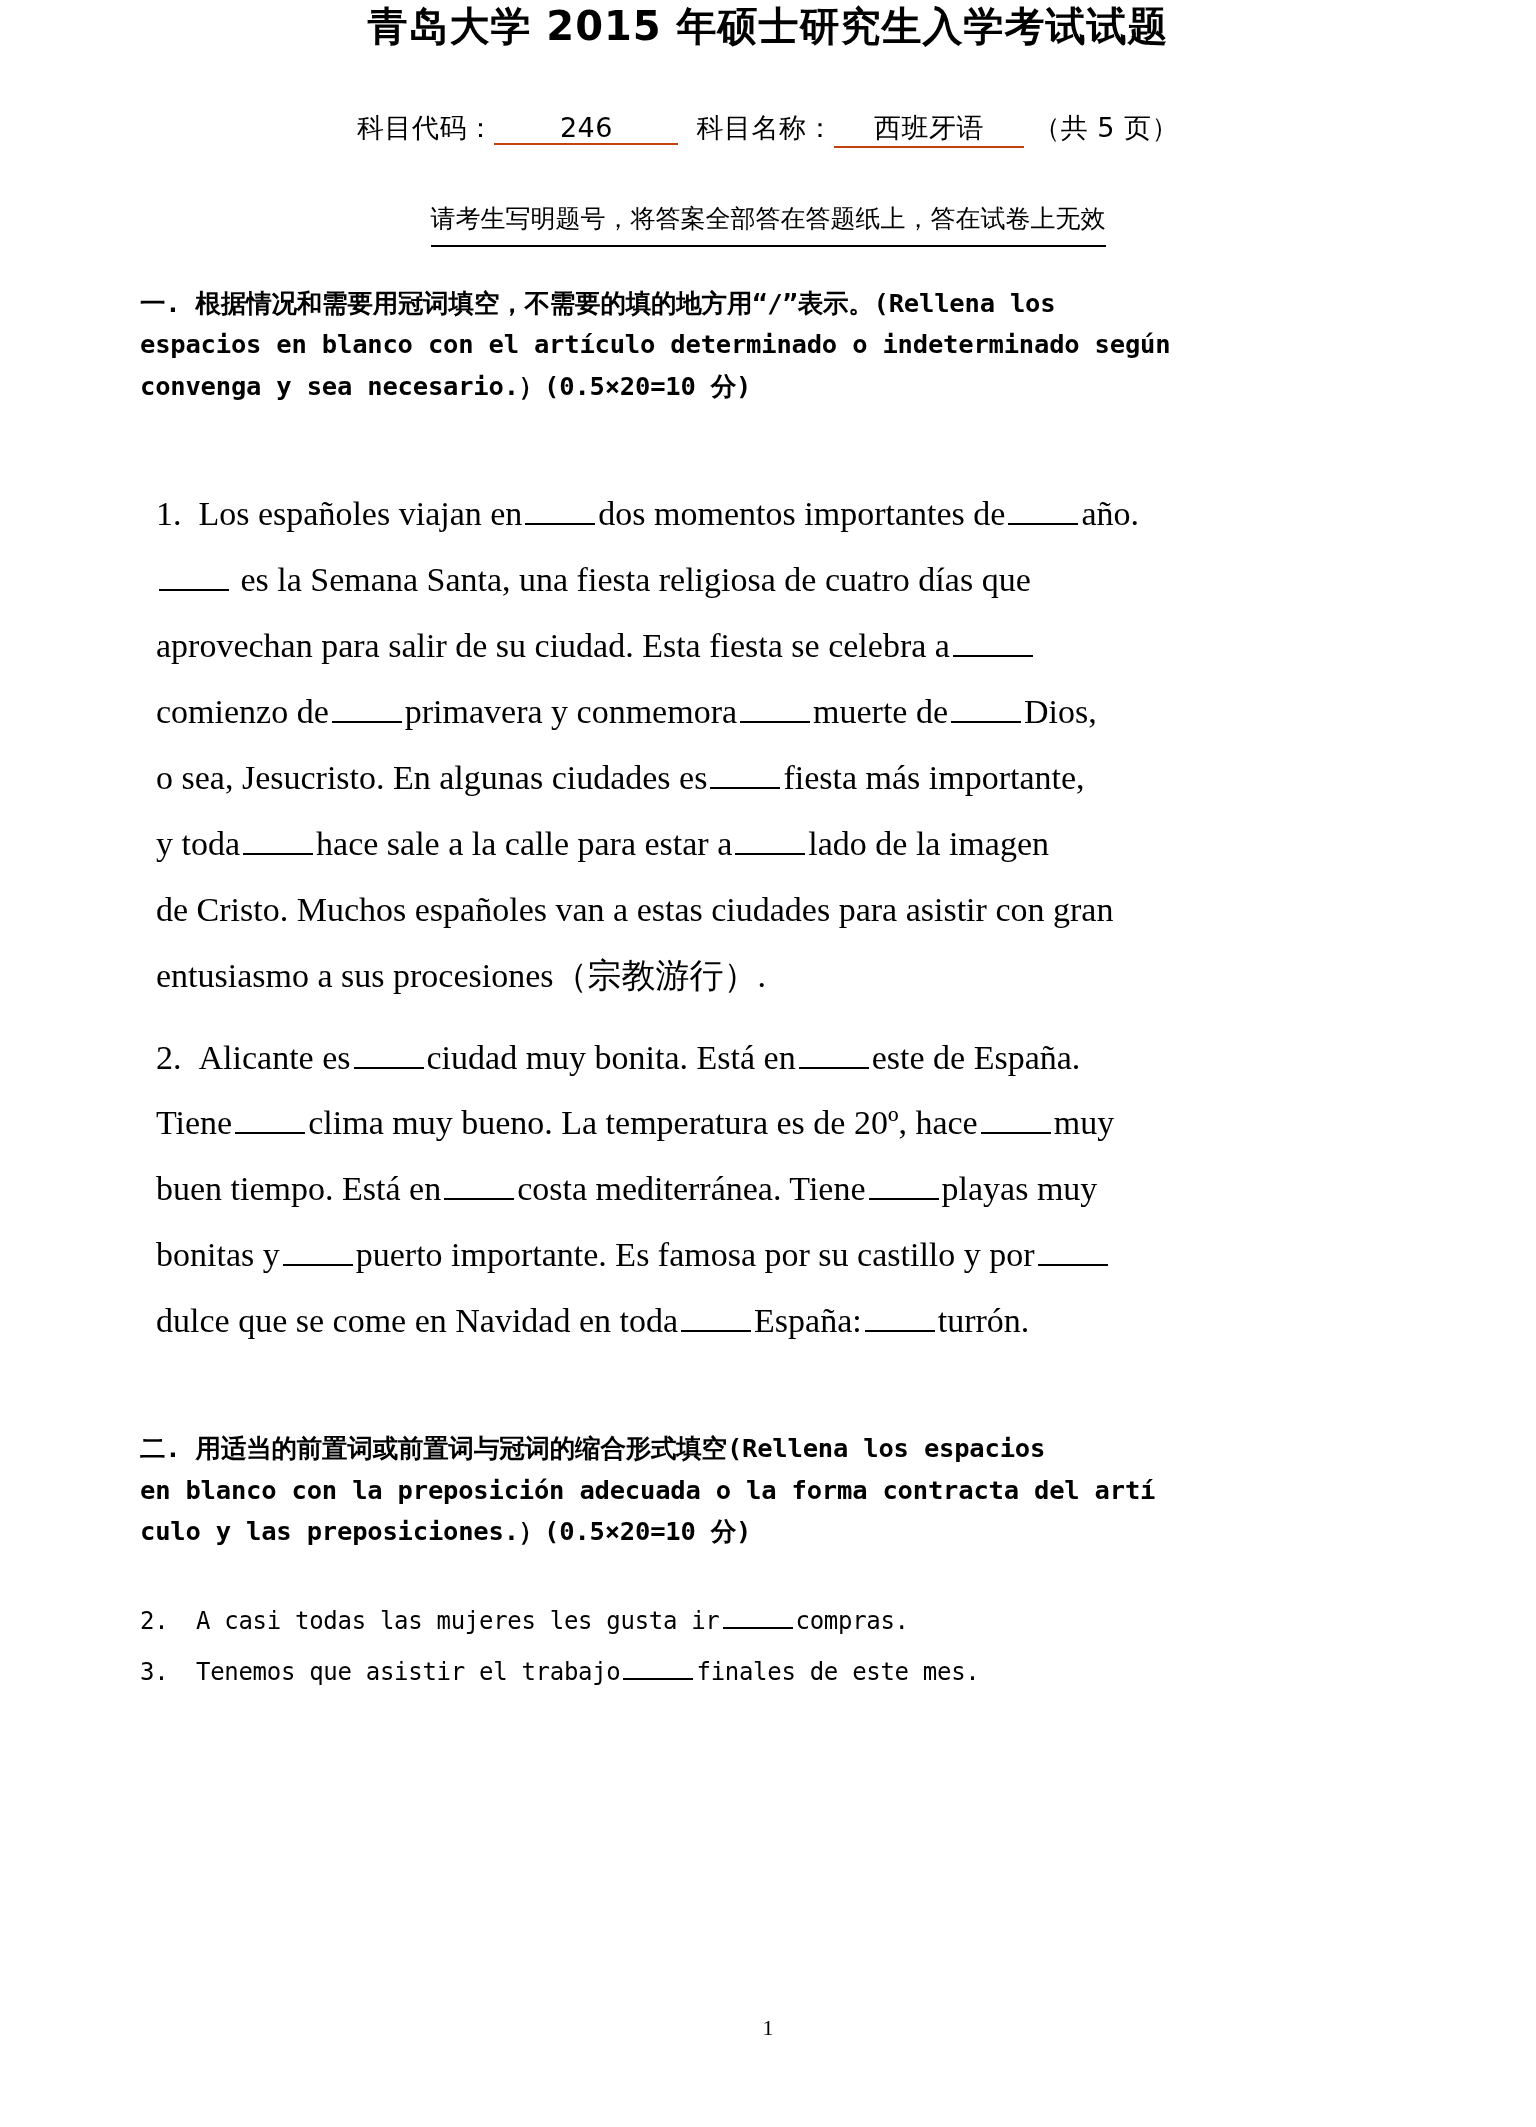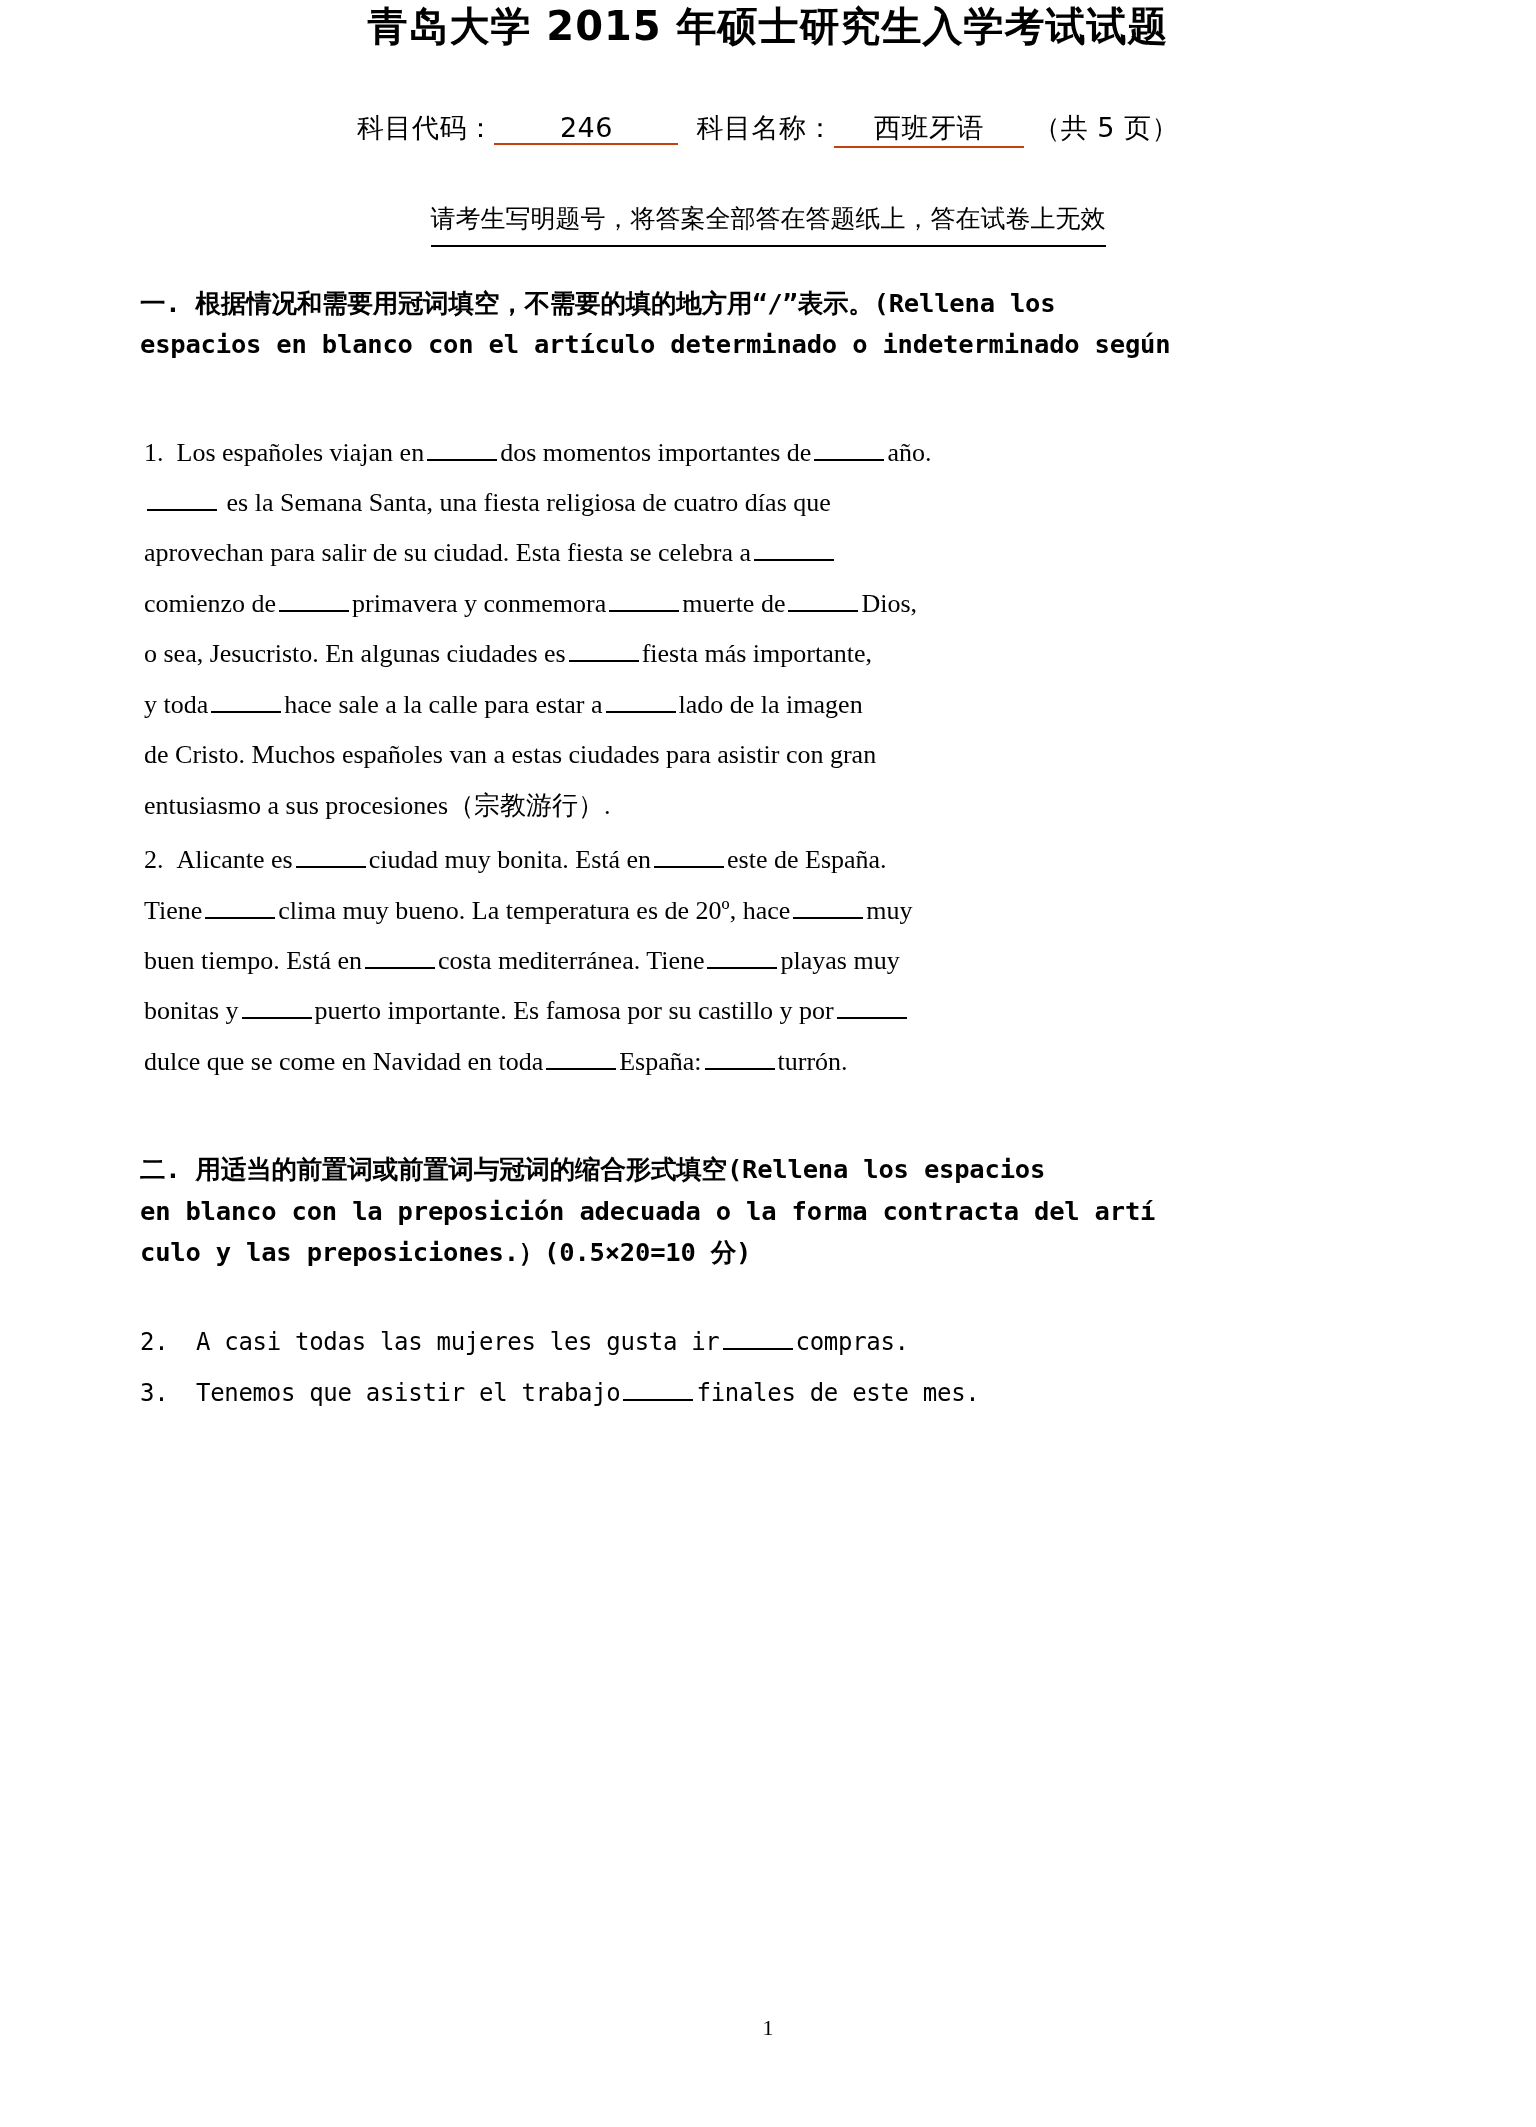--- a/index.html
+++ b/index.html
@@ -78,23 +78,23 @@
     line-height: 1.62;
     margin: 0;
     text-align: justify;
     letter-spacing: -0.2px;
   }
   .section-heading .ln { display: block; white-space: nowrap; }
 
   
   .exercise {
     font-family: "Liberation Serif", "DejaVu Serif", serif;
-    font-size: 26px;
+    font-size: 34px;
     line-height: 1.94;
-    margin: 4px;
+    margin: 16px;
     text-align: justify;
   }
   .para-line {
     display: block;
     white-space: nowrap;
   }
   .blank {
     display: inline-block;
     border-bottom: 2.5px solid #000;
     vertical-align: baseline;
@@ -144,20 +144,21 @@
 
   <div class="notice-line">
     <span class="u">请考生写明题号，将答案全部答在答题纸上，答在试卷上无效</span>
   </div>
 
   <div class="content">
 
     <div class="section-heading">
       <span class="ln">一. 根据情况和需要用冠词填空，不需要的填的地方用“/”表示。(Rellena los</span>
       <span class="ln">espacios en blanco con el artículo determinado o indeterminado según</span>
+      <span class="ln">convenga y sea necesario.）(0.5×20=10 分)</span>
     </div>
 
     <div class="gap-lg"></div>
 
     <div class="exercise">
       <span class="para-line">
         <span class="num">1.</span>&nbsp;&nbsp;<span>Los españoles viajan en</span><span class="blank b-md"></span><span>dos momentos importantes de</span><span class="blank b-md"></span><span>año.</span>
       </span>
       <span class="para-line">
         <span class="blank b-md"></span>&nbsp;<span>es la Semana Santa, una fiesta religiosa de cuatro días que</span>

